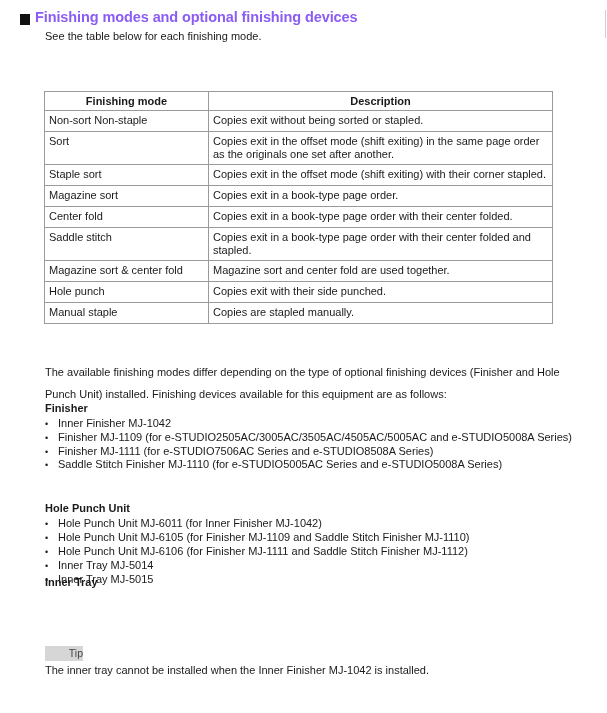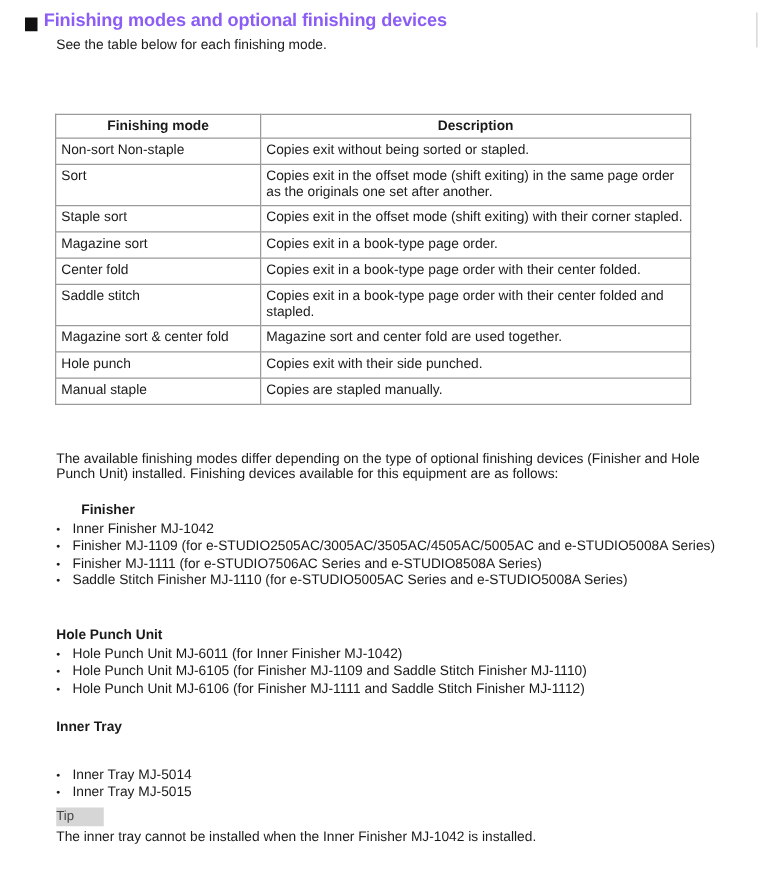--- a/index.html
+++ b/index.html
@@ -79,21 +79,21 @@
       width: 155px;
     }
     table.modes tr.single td {
       height: 14px;
     }
     .paragraph {
       position: absolute;
       left: 45px;
       top: 361px;
       width: 545px;
-      line-height: 12px;
+      line-height: 22px;
       font-size: 11px;
     }
     .section-heading {
       position: absolute;
       left: 45px;
       font-weight: bold;
       font-size: 11px;
     }
     ul.device-list {
       position: absolute;
@@ -115,21 +115,21 @@
     }
     .tip-badge {
       position: absolute;
       left: 45px;
       top: 646px;
       width: 38px;
       height: 15px;
       background: #d6d6d6;
       color: #444;
       font-size: 10.5px;
-      text-align: left;
+      text-align: right;
       line-height: 15px;
     }
     .tip-text {
       position: absolute;
       left: 45px;
       top: 664px;
       font-size: 11px;
     }
   </style>
 </head>
@@ -186,35 +186,35 @@
     </tr>
     <tr class="single">
       <td class="col-mode">Manual staple</td>
       <td>Copies are stapled manually.</td>
     </tr>
   </tbody>
 </table>
 
 <div class="paragraph">The available finishing modes differ depending on the type of optional finishing devices (Finisher and Hole Punch Unit) installed. Finishing devices available for this equipment are as follows:</div>
 
-<div class="section-heading" style="top:402px;margin-left:20px;">Finisher</div>
+<div class="section-heading" style="top:402px;">Finisher</div>
 <ul class="device-list" style="top:417px;">
   <li><span class="bullet">•</span><span>Inner Finisher MJ-1042</span></li>
   <li><span class="bullet">•</span><span>Finisher MJ-1109 (for e-STUDIO2505AC/3005AC/3505AC/4505AC/5005AC and e-STUDIO5008A Series)</span></li>
   <li><span class="bullet">•</span><span>Finisher MJ-1111 (for e-STUDIO7506AC Series and e-STUDIO8508A Series)</span></li>
   <li><span class="bullet">•</span><span>Saddle Stitch Finisher MJ-1110 (for e-STUDIO5005AC Series and e-STUDIO5008A Series)</span></li>
 </ul>
 
 <div class="section-heading" style="top:502px;">Hole Punch Unit</div>
 <ul class="device-list" style="top:517px;">
   <li><span class="bullet">•</span><span>Hole Punch Unit MJ-6011 (for Inner Finisher MJ-1042)</span></li>
   <li><span class="bullet">•</span><span>Hole Punch Unit MJ-6105 (for Finisher MJ-1109 and Saddle Stitch Finisher MJ-1110)</span></li>
   <li><span class="bullet">•</span><span>Hole Punch Unit MJ-6106 (for Finisher MJ-1111 and Saddle Stitch Finisher MJ-1112)</span></li>
 </ul>
 
 <div class="section-heading" style="top:576px;">Inner Tray</div>
-<ul class="device-list" style="top:614px;">
+<ul class="device-list" style="top:559px;">
   <li><span class="bullet">•</span><span>Inner Tray MJ-5014</span></li>
   <li><span class="bullet">•</span><span>Inner Tray MJ-5015</span></li>
 </ul>
 
 <div class="tip-badge">Tip</div>
 <div class="tip-text">The inner tray cannot be installed when the Inner Finisher MJ-1042 is installed.</div>
 
 </body></html>

